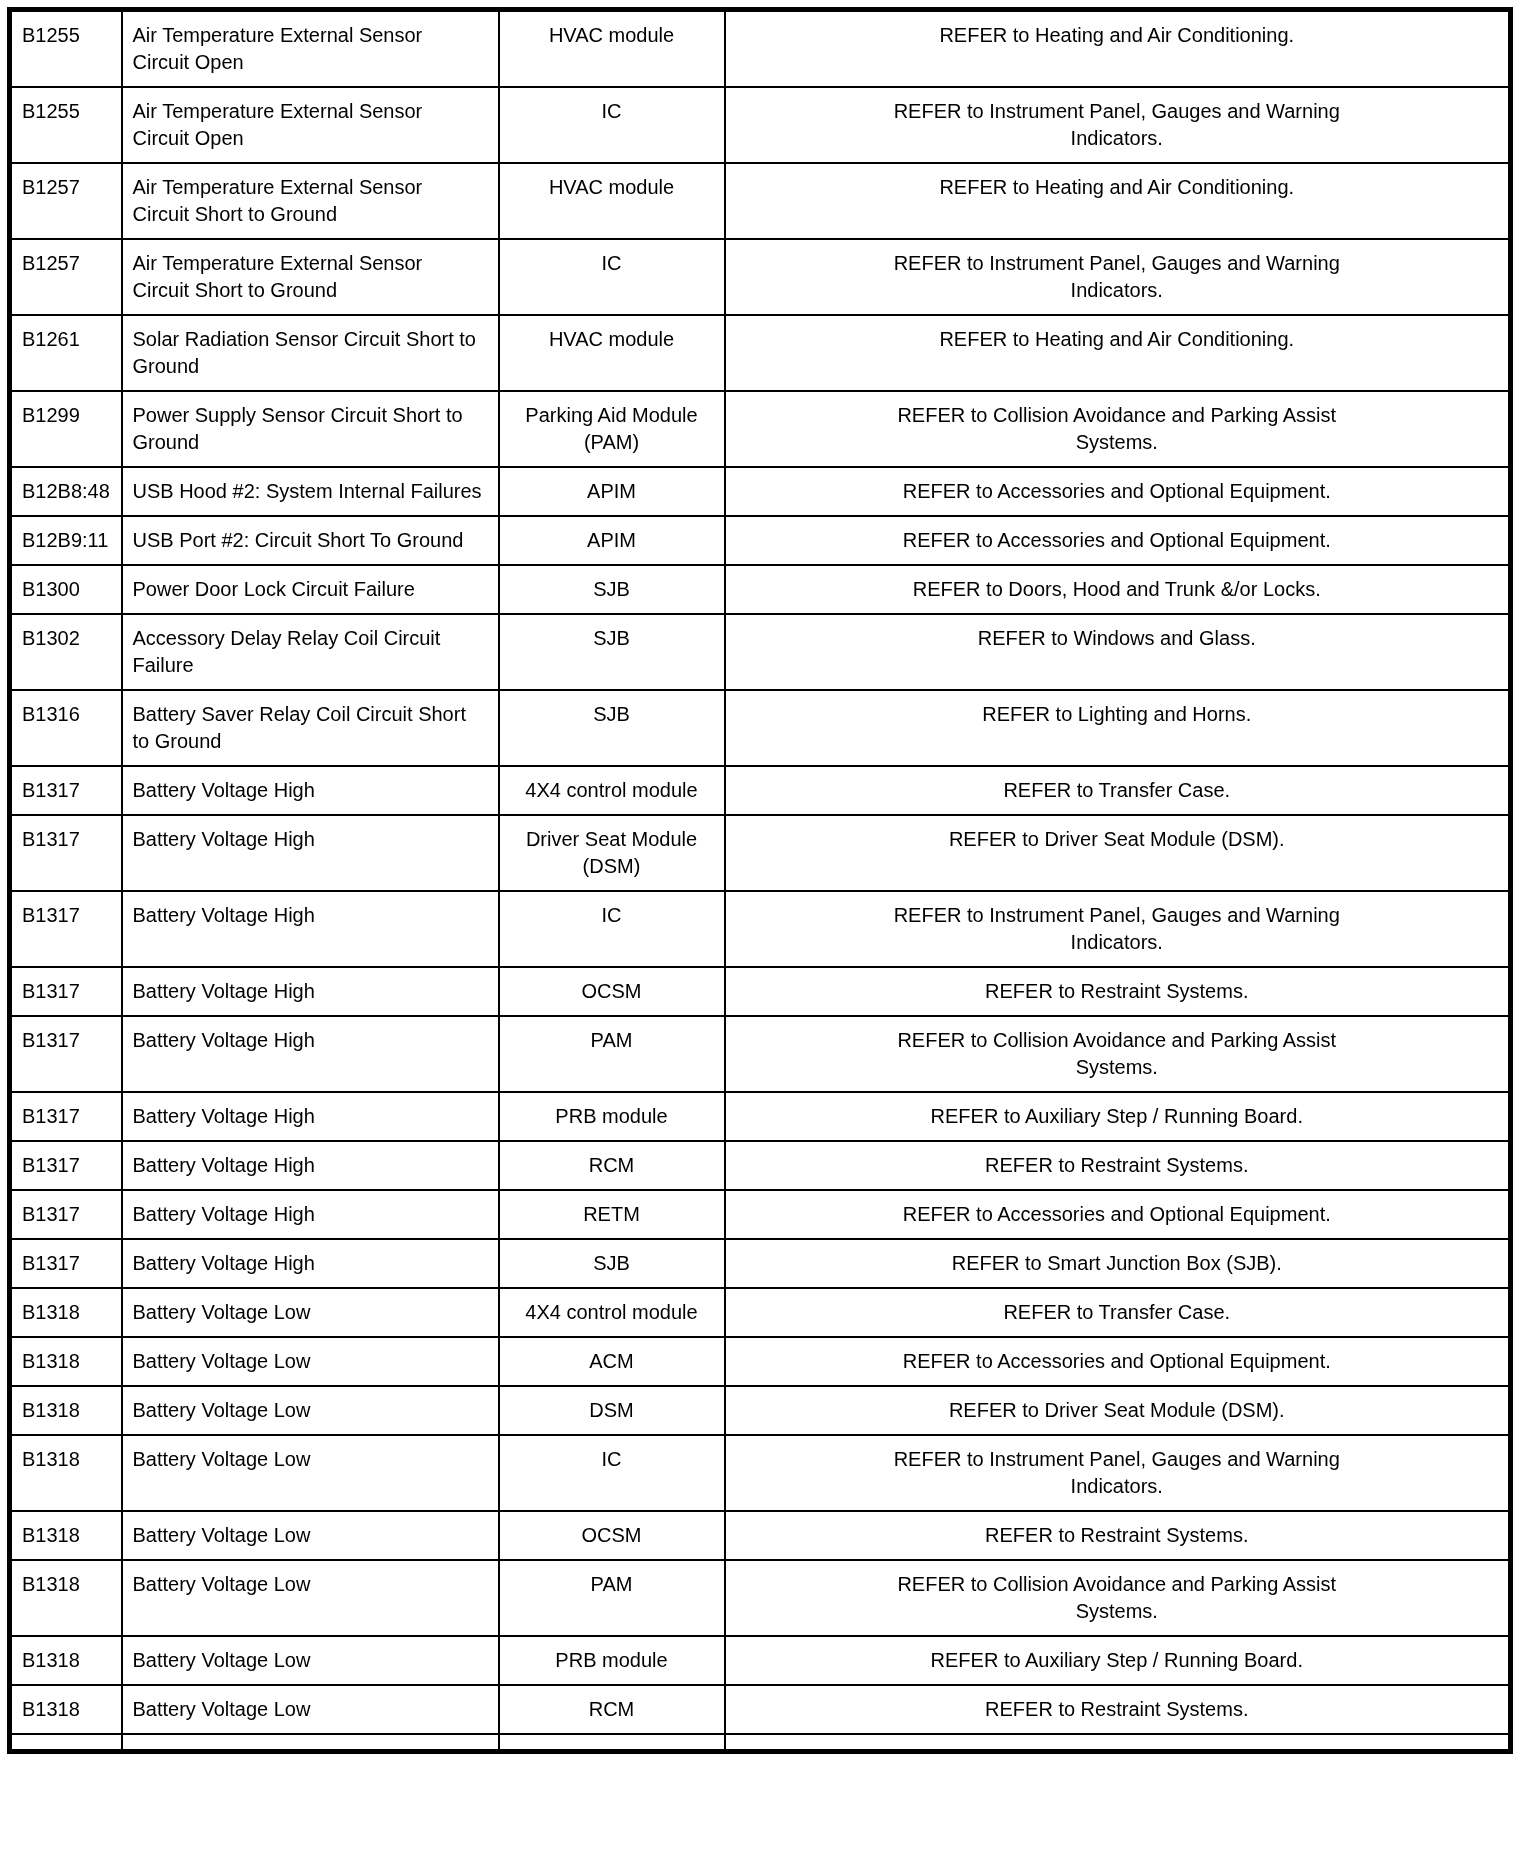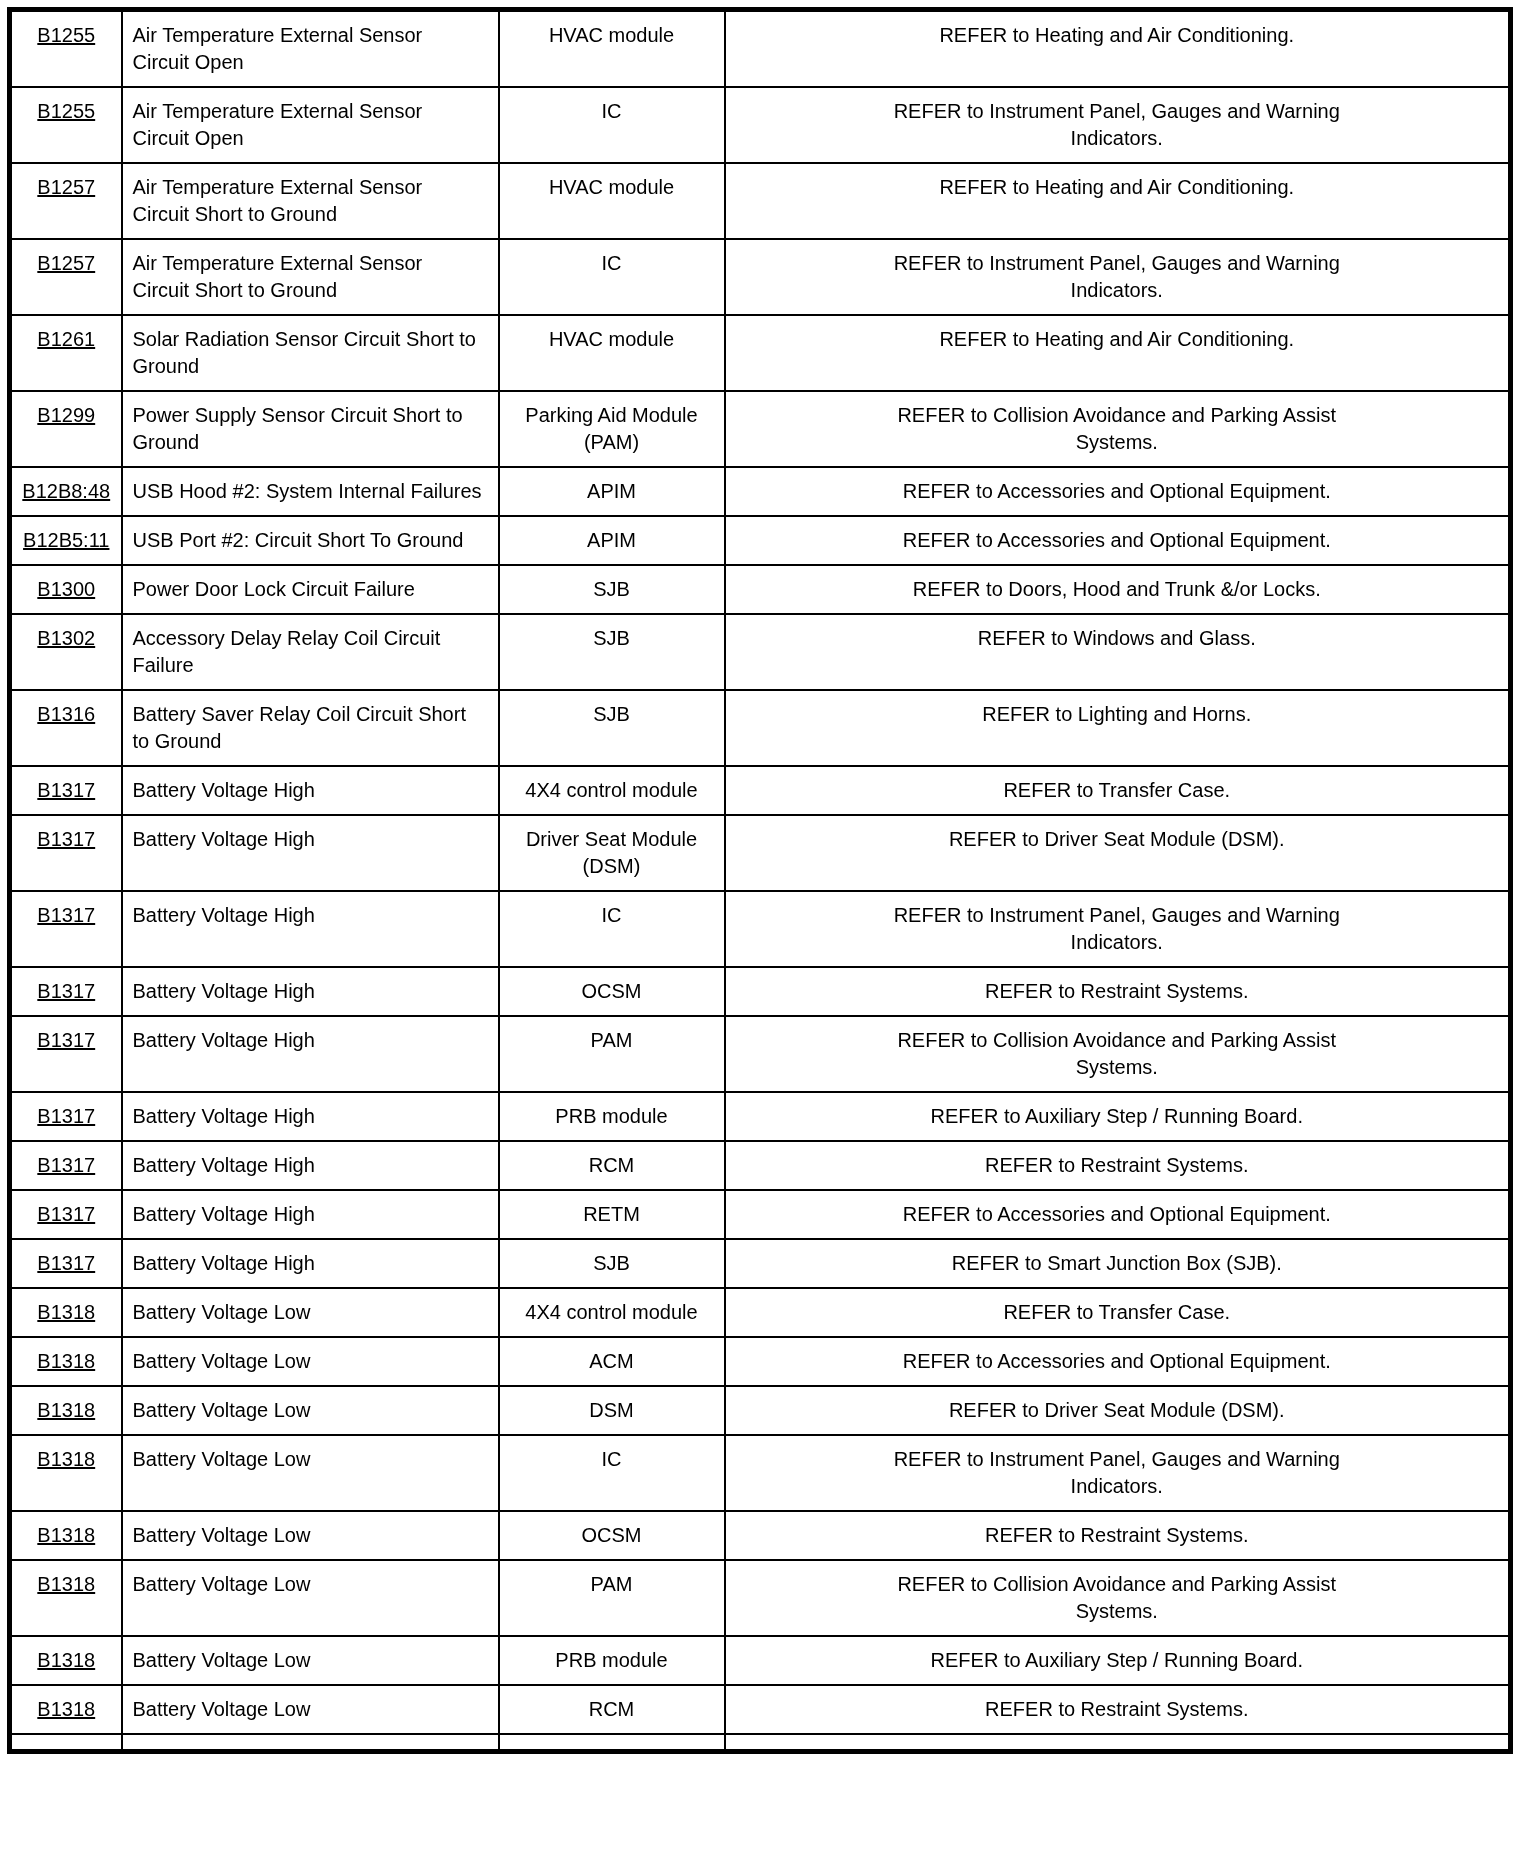--- a/index.html
+++ b/index.html
@@ -24,24 +24,23 @@
     border: 2px solid #000000;
     padding: 10px 10px;
     font-size: 20px;
     line-height: 27px;
     vertical-align: top;
     white-space: pre-line;
     overflow: hidden;
     word-wrap: break-word;
   }
   td.col-code {
-    text-align: center;
+    text-align: left;
     padding-left: 2px;
     padding-right: 2px;
-    text-decoration: underline;
   }
   td.col-description {
     text-align: left;
   }
   td.col-module {
     text-align: center;
     margin-left: 20px;
   }
   td.col-action {
     text-align: center;
@@ -109,21 +108,21 @@
         <td class="col-action">REFER to Collision Avoidance and Parking Assist
 Systems.</td>
       </tr>
       <tr>
         <td class="col-code">B12B8:48</td>
         <td class="col-description">USB Hood #2: System Internal Failures</td>
         <td class="col-module">APIM</td>
         <td class="col-action">REFER to Accessories and Optional Equipment.</td>
       </tr>
       <tr>
-        <td class="col-code">B12B5:11</td>
+        <td class="col-code">B12B9:11</td>
         <td class="col-description">USB Port #2: Circuit Short To Ground</td>
         <td class="col-module">APIM</td>
         <td class="col-action">REFER to Accessories and Optional Equipment.</td>
       </tr>
       <tr>
         <td class="col-code">B1300</td>
         <td class="col-description">Power Door Lock Circuit Failure</td>
         <td class="col-module">SJB</td>
         <td class="col-action">REFER to Doors, Hood and Trunk &amp;/or Locks.</td>
       </tr>

